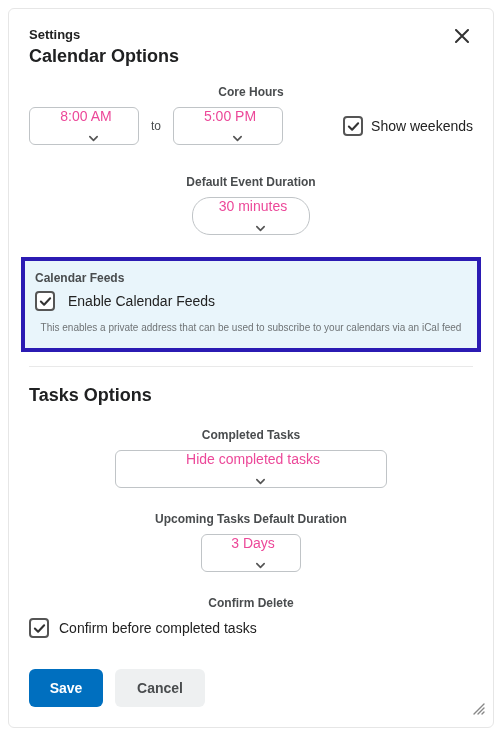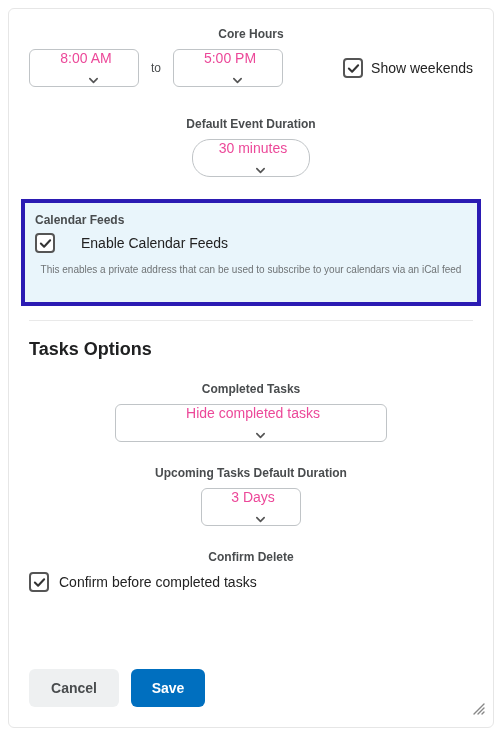--- a/index.html
+++ b/index.html
@@ -95,25 +95,25 @@
     background: #fff;
   }
   .chk svg { width: 13px; height: 13px; }
   .chk-label { font-size: 14px; color: #222; }
   .block { margin-bottom: 28px; text-align: center; }
   .highlight-block {
     margin-left: -8px;
     margin-right: -8px;
     border: 4px solid #2b1bb3;
     background: #e9f5fb;
-    padding: 10px 10px 16px 10px;
+    padding: 10px 10px 4px 10px;
     margin-bottom: 10px;
   }
   .highlight-block .field-label { font-weight: 700; font-size: 12px; color:#494c4e; margin-bottom:6px;}
-  .feed-row { display: flex; align-items: center; gap: 26px; margin-bottom: 6px; }
+  .feed-row { display: flex; align-items: center; gap: 13px; margin-bottom: 6px; }
   .feed-desc { font-size: 10px; color: #6f7375; line-height: 1.3; text-align: center; }
   .hr {
     border: 0;
     border-top: 1px solid #e9e9e9;
     margin: 14px 0 18px 0;
   }
   .footer {
     position: absolute;
     left: 20px;
     bottom: 20px;
@@ -142,20 +142,31 @@
     color: #888;
   }
   .resize-handle svg { width: 14px; height: 14px; }
   .chev svg { width: 11px; height: 11px; }
 </style>
 </head>
 <body>
 
 <div class="card">
 
+  <div class="header-row">
+    <div>
+      <p class="small-title">Settings</p>
+      <h2 class="section-heading">Calendar Options</h2>
+    </div>
+    <div class="close-btn">
+      <svg viewBox="0 0 14 14">
+          <path d="M1 1 L13 13 M13 1 L1 13" stroke="#333" stroke-width="2" fill="none" stroke-linecap="round"></path>
+        </svg>
+    </div>
+  </div>
 
   <div class="block" style="margin-bottom:22px">
     <p class="field-label">Core Hours</p>
     <div class="row core-hours-row">
       <div class="select w-time">
         <span>8:00 AM</span>
         <span class="chev">
             <svg viewBox="0 0 12 12">
               <path d="M2 4 L6 8 L10 4" stroke="#555" stroke-width="1.8" fill="none" stroke-linecap="round" stroke-linejoin="round"></path>
             </svg>
@@ -240,22 +251,22 @@
       <span class="chk">
         <svg viewBox="0 0 14 14">
             <path d="M2 7 L5.5 10.5 L12 3.5" stroke="#333" stroke-width="2.2" fill="none" stroke-linecap="round" stroke-linejoin="round"></path>
           </svg>
       </span>
       <span class="chk-label">Confirm before completed tasks</span>
     </div>
   </div>
 
   <div class="footer">
+    <button class="btn btn-primary">Save</button>
     <button class="btn btn-secondary">Cancel</button>
-    <button class="btn btn-primary">Save</button>
   </div>
 
   <div class="resize-handle">
     <svg viewBox="0 0 14 14">
       <path d="M3 13 L13 3 M7 13 L13 7 M11 13 L13 11" stroke="#888" stroke-width="1.4" fill="none" stroke-linecap="round"></path>
     </svg>
   </div>
 
 </div>
 

